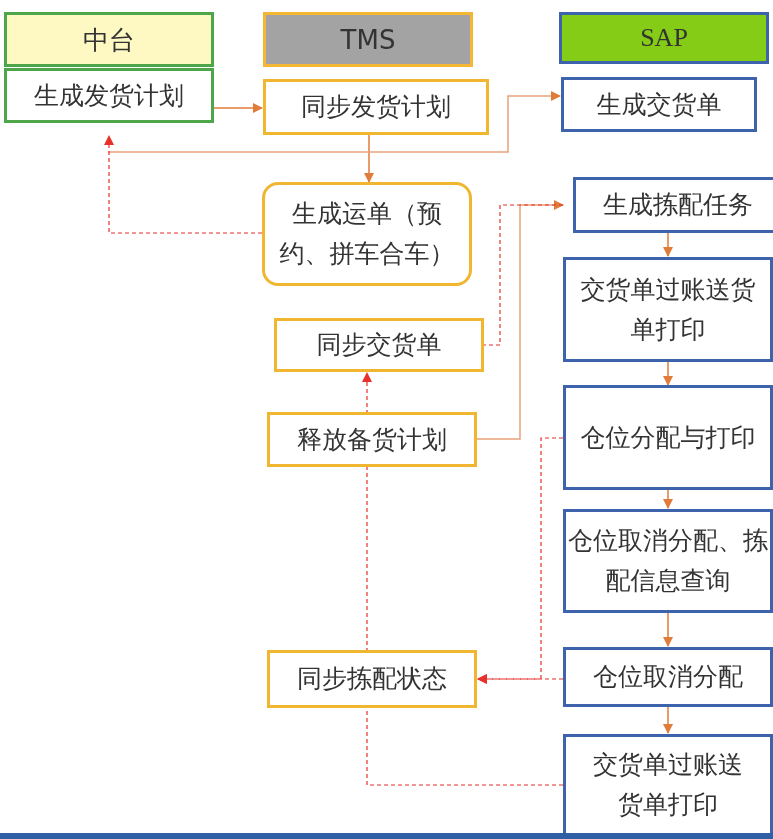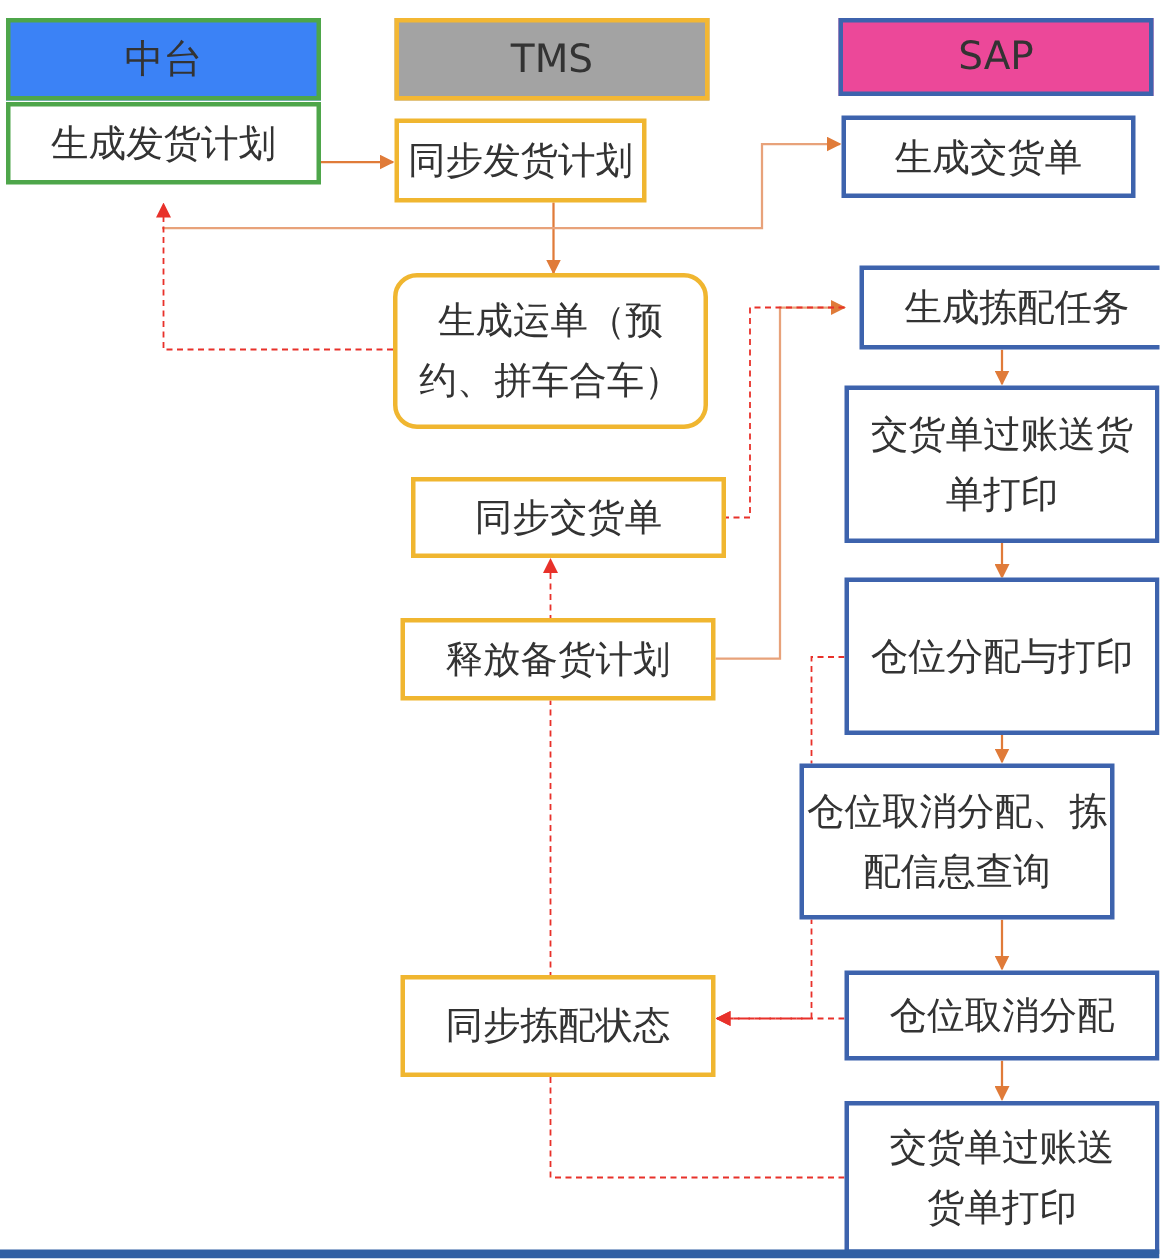--- a/index.html
+++ b/index.html
@@ -4,23 +4,23 @@
   <style>
     html, body { margin: 0; padding: 0; }
     body { width: 773px; height: 839px; position: relative; background: #ffffff; overflow: hidden;
       font-family: "DejaVu Sans", "Liberation Sans", sans-serif; color: #333333; }
     .box { position: absolute; box-sizing: border-box; display: flex; align-items: center; justify-content: center;
       text-align: center; font-size: 25px; line-height: 40px; background: #ffffff; }
     .hdr { font-size: 26px; }
     .g { border: 3px solid #4ea64a; }
     .y { border: 3px solid #f0b630; }
     .b { border: 3px solid #3d63ad; }
-    #h-zt { background: #3b82f6; }
+    #h-zt { background: #fef9c3; }
     #h-tms { background: #a3a3a3; border-color: #f3b733; }
-    #h-sap { background: #ec4899; }
+    #h-sap { background: #84cc16; font-family: Liberation Serif, serif; }
     svg#lines { position: absolute; left: 0; top: 0; }
     #footer-strip { position: absolute; left: 0; top: 833px; width: 773px; height: 6px; background: #2f5fa4; }
   </style>
 </head>
 <body>
 
 <svg id="lines" width="773" height="839">
   <defs>
     <marker id="ao" markerWidth="10" markerHeight="10" refX="9" refY="5" orient="auto" markerUnits="userSpaceOnUse">
       <path d="M0,0 L10,5 L0,10 z" fill="#e07b39"></path>
@@ -54,49 +54,49 @@
   <span>TMS</span>
 </div>
 <div class="box hdr b" id="h-sap" style="left:559px;top:12px;width:210px;height:52px;">
   <span>SAP</span>
 </div>
 
 <div class="box g" style="left:4px;top:68px;width:210px;height:55px;">
   <span>生成发货计划</span>
 </div>
 
-<div class="box y" style="left:263px;top:79px;width:168px;height:56px;">
+<div class="box y" style="left:263px;top:79px;width:226px;height:56px;">
   <span>同步发货计划</span>
 </div>
 <div class="box y" style="left:262px;top:182px;width:210px;height:104px;padding:0 6px;border-radius:16px;">
   <span>生成运单（预约、拼车合车）</span>
 </div>
 <div class="box y" style="left:262px;top:318px;width:210px;height:54px;margin-left:12px;">
   <span>同步交货单</span>
 </div>
 <div class="box y" style="left:267px;top:412px;width:210px;height:55px;">
   <span>释放备货计划</span>
 </div>
-<div class="box y" style="left:267px;top:650px;width:210px;height:68px;">
+<div class="box y" style="left:267px;top:650px;width:210px;height:58px;">
   <span>同步拣配状态</span>
 </div>
 
 <div class="box b" style="left:561px;top:77px;width:196px;height:55px;">
   <span>生成交货单</span>
 </div>
 <div class="box b" style="left:573px;top:177px;width:210px;height:56px;">
   <span>生成拣配任务</span>
 </div>
 <div class="box b" style="left:563px;top:257px;width:210px;height:105px;padding:0 8px;">
   <span>交货单过账送货单打印</span>
 </div>
 <div class="box b" style="left:563px;top:385px;width:210px;height:105px;padding:0 8px;">
   <span>仓位分配与打印</span>
 </div>
-<div class="box b" style="left:533px;top:509px;width:210px;height:104px;padding:0 2px;">
+<div class="box b" style="left:563px;top:509px;width:210px;height:104px;padding:0 2px;">
   <span>仓位取消分配、拣配信息查询</span>
 </div>
 <div class="box b" style="left:563px;top:647px;width:210px;height:60px;">
   <span>仓位取消分配</span>
 </div>
 <div class="box b" style="left:563px;top:734px;width:210px;height:102px;padding:0 22px;">
   <span>交货单过账送货单打印</span>
 </div>
 
 <div id="footer-strip"></div>

